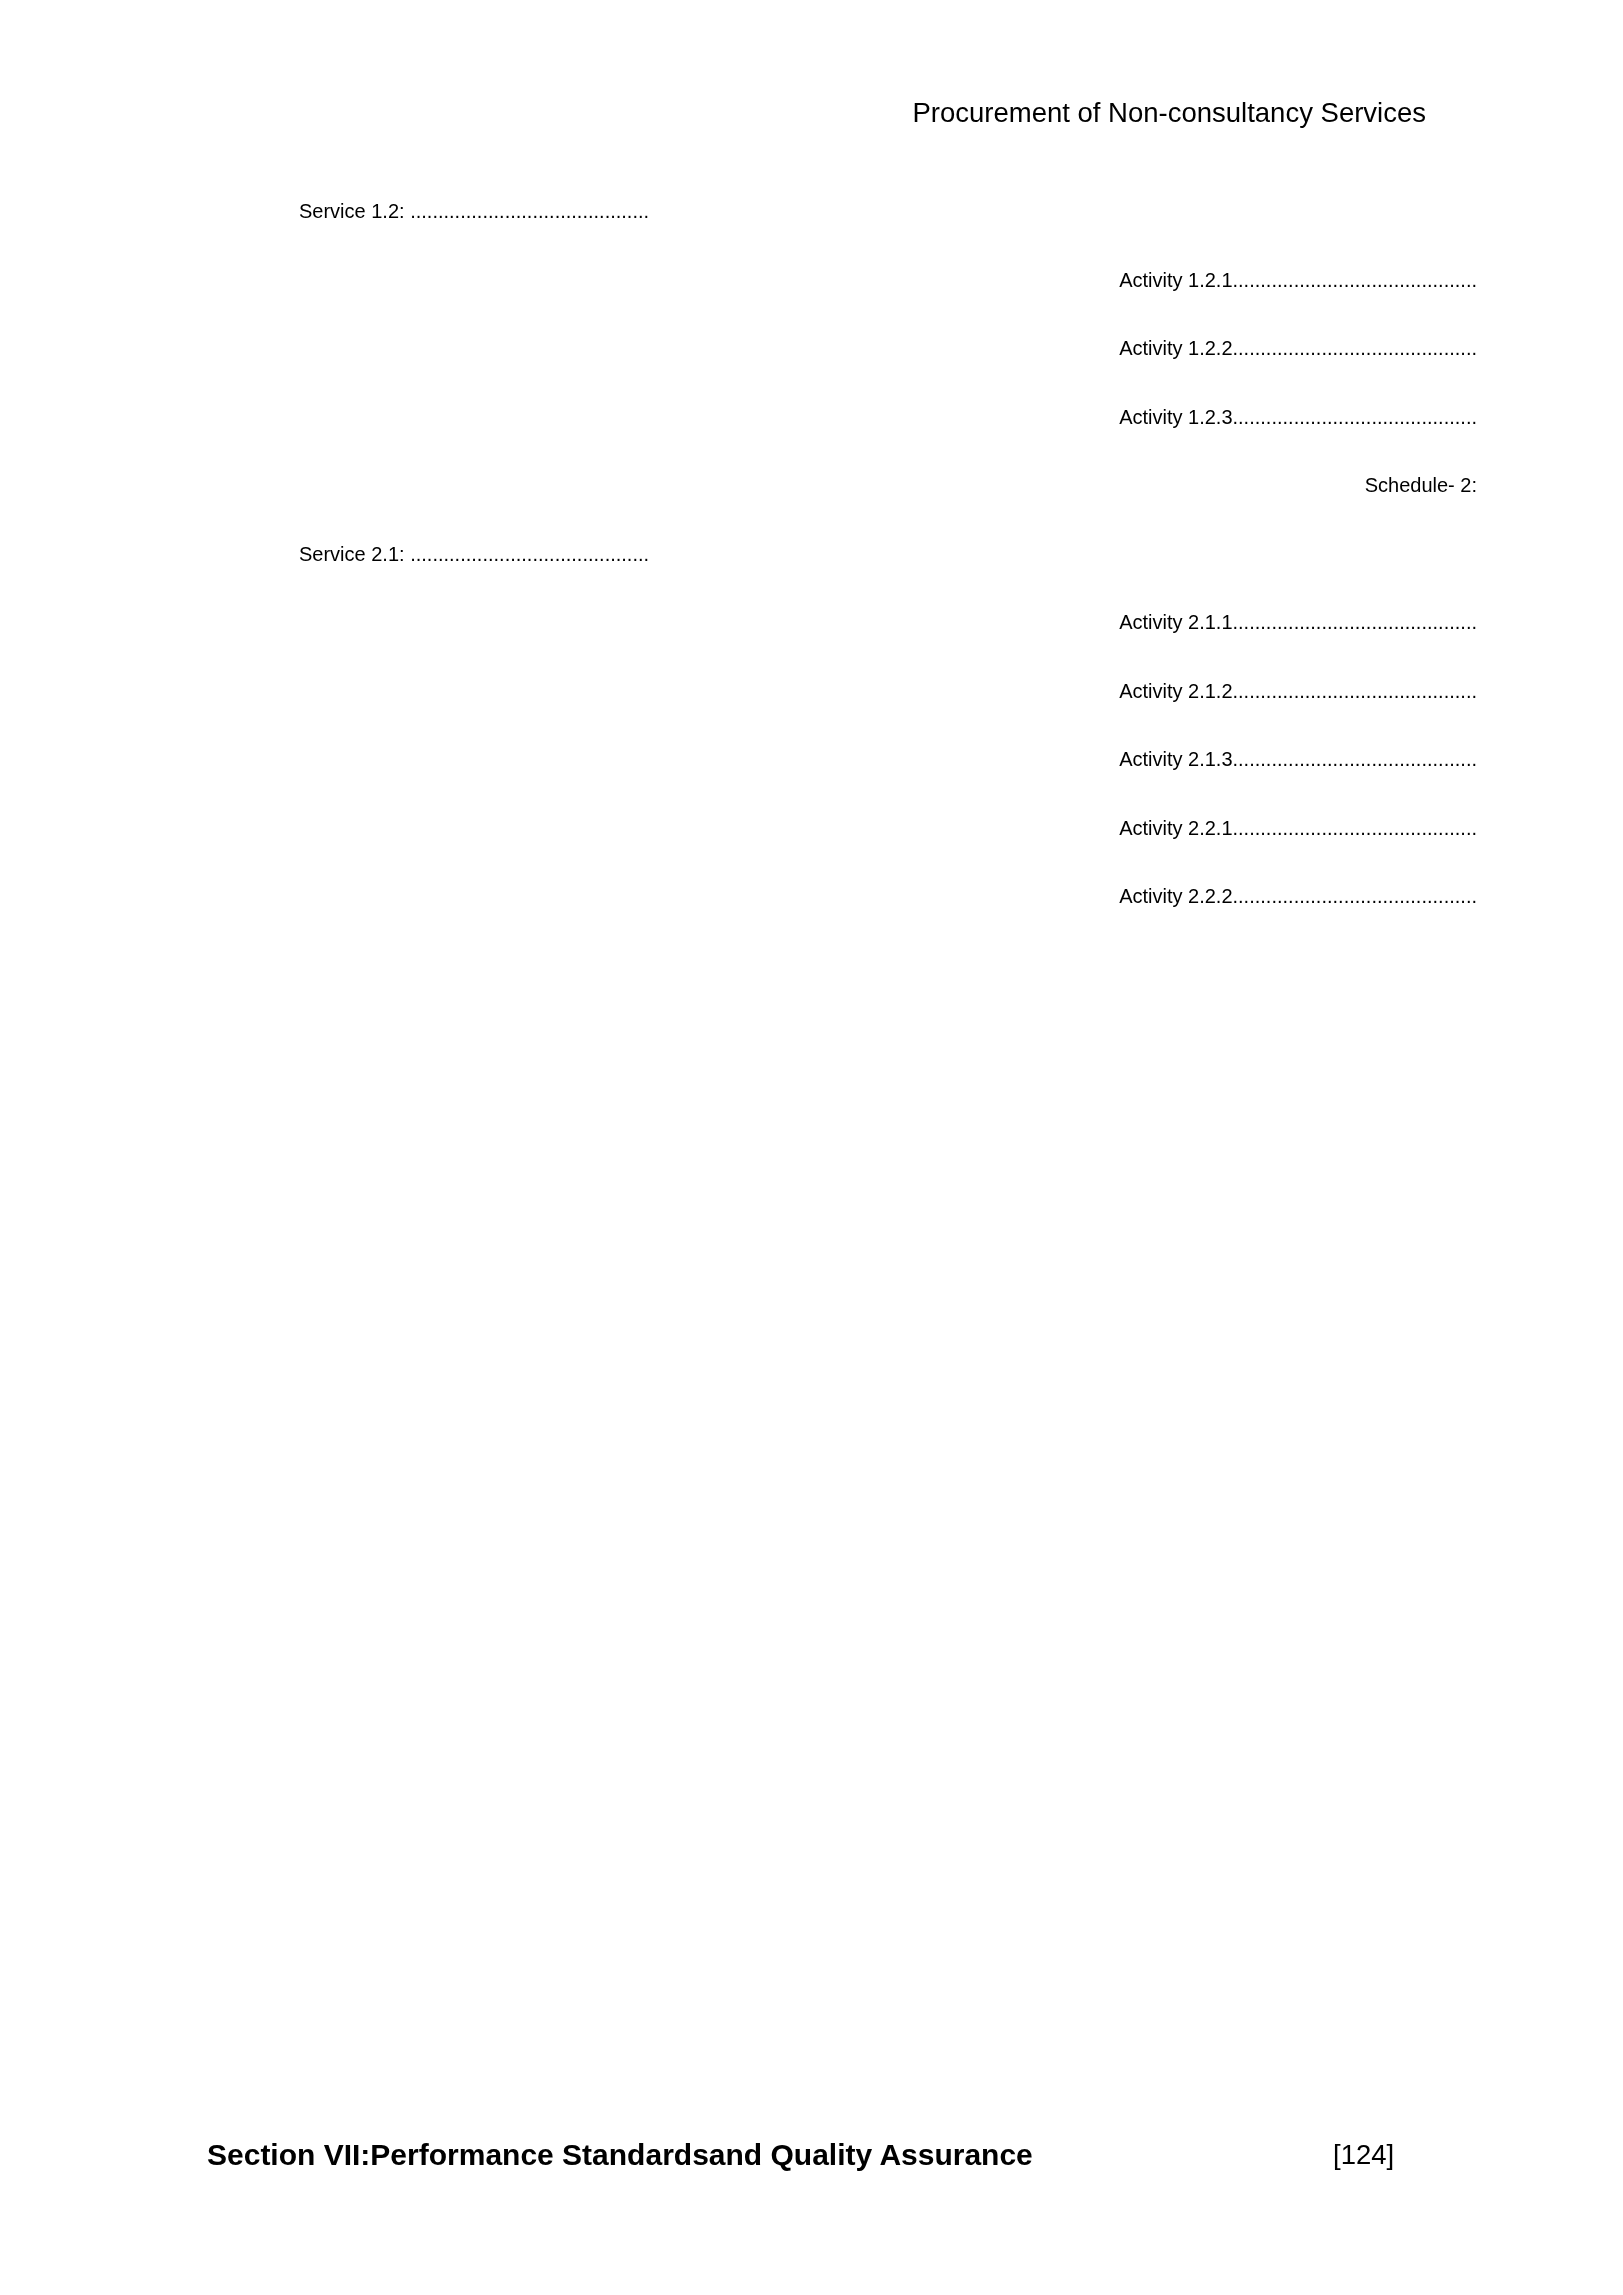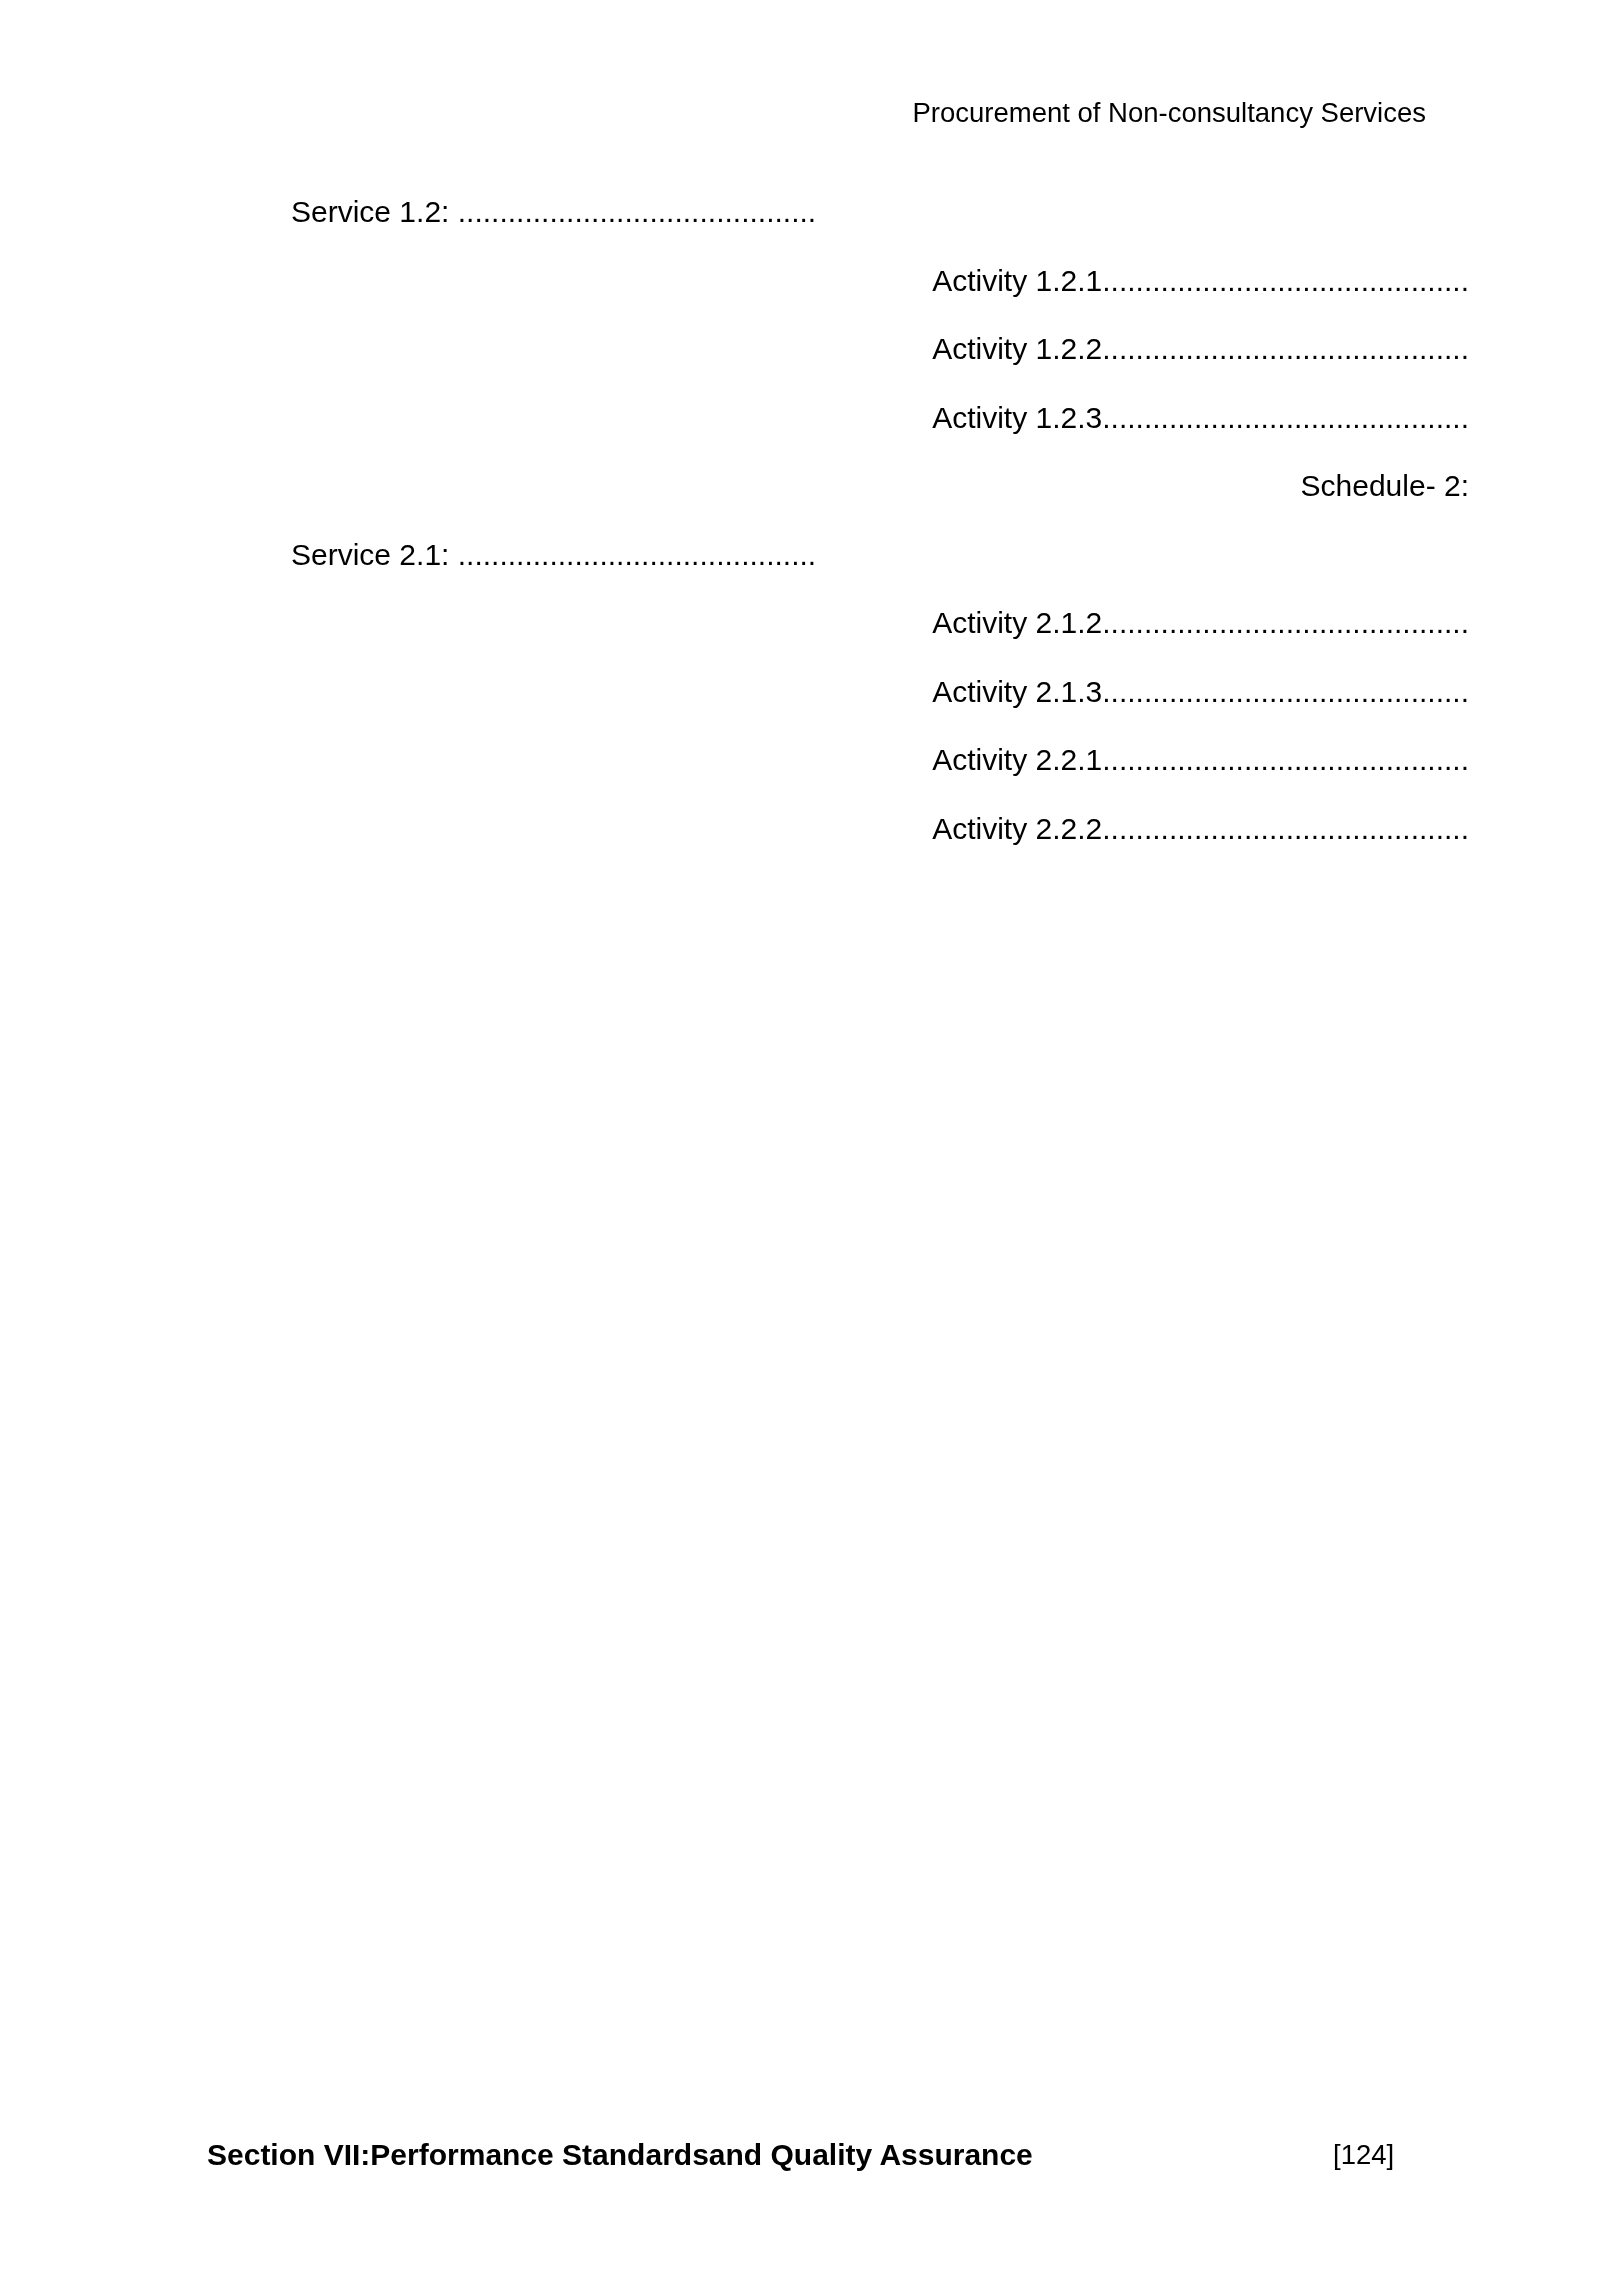--- a/index.html
+++ b/index.html
@@ -22,23 +22,23 @@
     left: 193px;
     right: 197px;
     text-align: right;
     font-size: 27.5px;
     line-height: 29px;
     white-space: nowrap;
   }
   .doc-body {
     position: absolute;
     top: 191px;
-    left: 193px;
+    left: 201px;
     width: 1276px;
-    font-size: 30px;
+    font-size: 20px;
   }
   .doc-line {
     margin: 0 0 27.5px 0;
     line-height: 41px;
     white-space: pre;
   }
   .indent-schedule { padding-left: 0; text-align: right; }
   .indent-service  { padding-left: 98px; }
   .indent-activity { padding-left: 196px; text-align: right; }
   .page-footer-left {
@@ -66,20 +66,21 @@
 
   <div class="page-header">Procurement of Non-consultancy Services</div>
 
   <div class="doc-body">
     <p class="doc-line indent-service">Service 1.2: ...........................................</p>
     <p class="doc-line indent-activity">Activity 1.2.1............................................</p>
     <p class="doc-line indent-activity">Activity 1.2.2............................................</p>
     <p class="doc-line indent-activity">Activity 1.2.3............................................</p>
     <p class="doc-line indent-schedule">Schedule- 2:</p>
     <p class="doc-line indent-service">Service 2.1: ...........................................</p>
+    <p class="doc-line indent-activity">Activity 2.1.1............................................</p>
     <p class="doc-line indent-activity">Activity 2.1.2............................................</p>
     <p class="doc-line indent-activity">Activity 2.1.3............................................</p>
     <p class="doc-line indent-activity">Activity 2.2.1............................................</p>
     <p class="doc-line indent-activity">Activity 2.2.2............................................</p>
   </div>
 
   <div class="page-footer-left">Section VII:Performance Standardsand Quality Assurance</div>
 
   <div class="page-footer-page">[124]</div>
 

